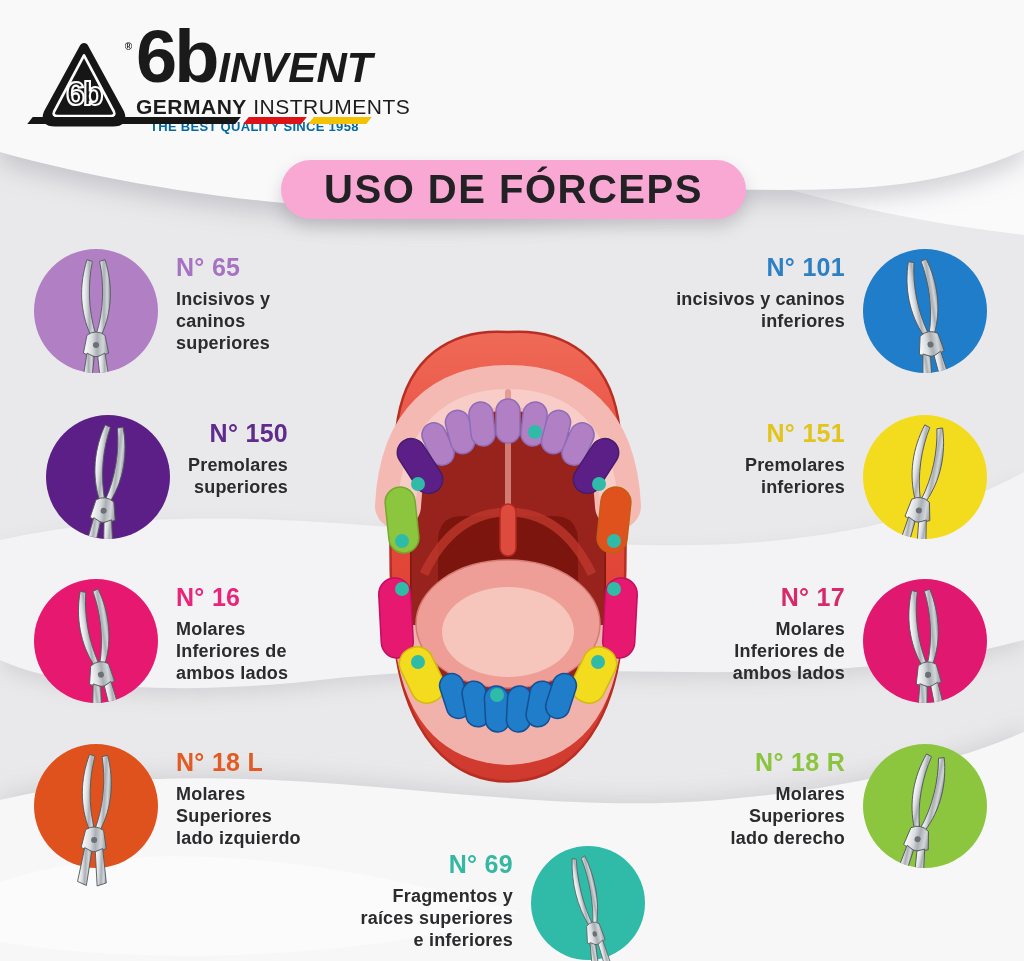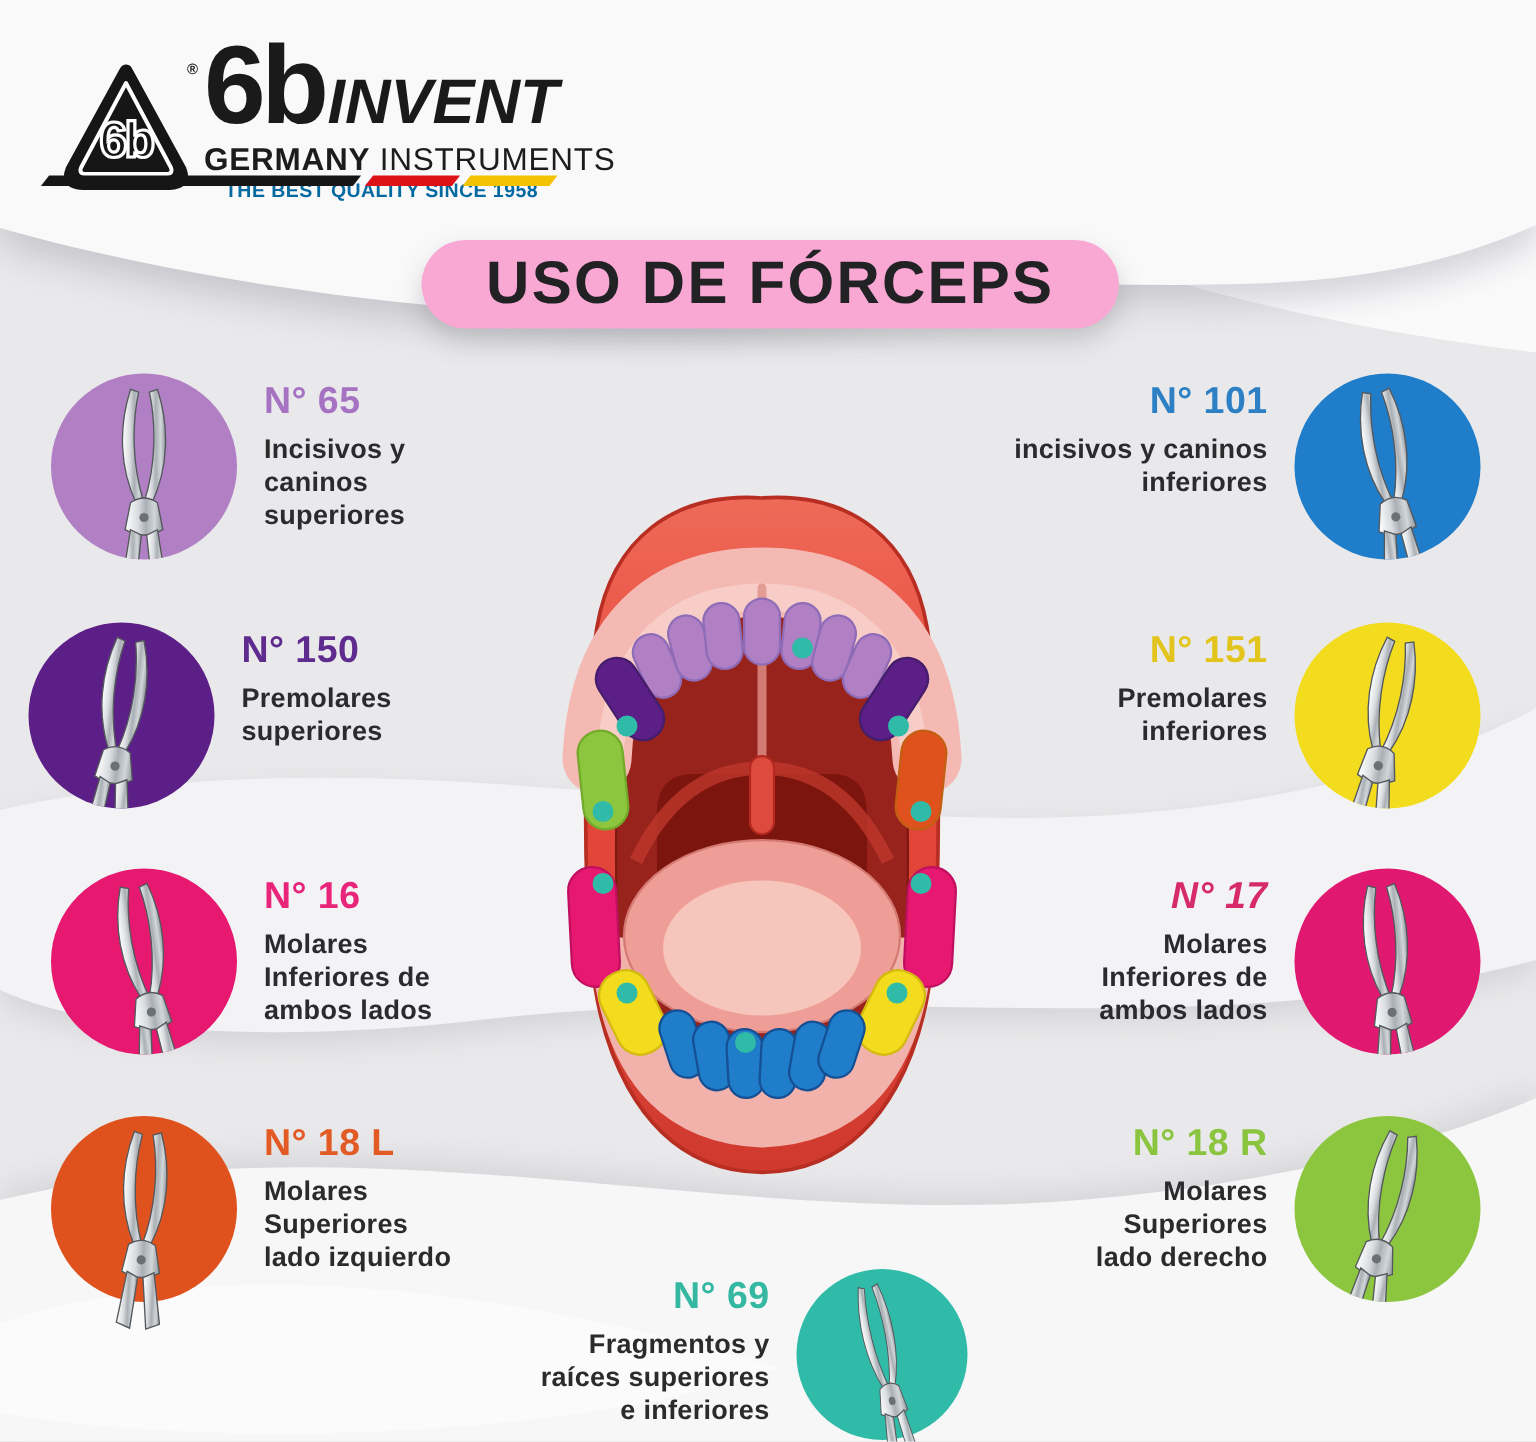--- a/index.html
+++ b/index.html
@@ -130,21 +130,21 @@
 </div>
   </div>
   <div class="txt">
     <div class="num" style="color: rgb(166, 115, 194);">N° 65</div>
     <div class="desc">Incisivos y
 caninos
 superiores</div>
   </div>
 </div>
 
-<div class="item" style="left:19px; top:415px;">
+<div class="item" style="left:46px; top:415px;text-align:right;">
   <div class="circle" style="background: rgb(92, 31, 135);">
     <div class="forceps-slot" style="--rot:7deg">
   <svg viewBox="0 0 80 150">
     <defs>
       <linearGradient id="met" x1="0" y1="0" x2="1" y2="0">
         <stop offset="0" stop-color="#ffffff"></stop>
         <stop offset=".35" stop-color="#d9dcdf"></stop>
         <stop offset=".55" stop-color="#a9afb4"></stop>
         <stop offset=".78" stop-color="#d2d6d9"></stop>
         <stop offset="1" stop-color="#8e959b"></stop>
@@ -300,21 +300,21 @@
     <path d="M30,4 C21,32 22,62 34,88 L40,96 L40,88 C31,60 31,30 36,6 Z" fill="url(#met)" stroke="#54585c" stroke-width="1"></path>
     <path d="M50,4 C59,32 58,62 46,88 L40,96 L40,88 C49,60 49,30 44,6 Z" fill="url(#met)" stroke="#54585c" stroke-width="1"></path>
     <path d="M30,88 Q40,81 50,88 L54,108 Q40,116 26,108 Z" fill="url(#met)" stroke="#54585c" stroke-width="1"></path>
     <circle cx="40" cy="99" r="3.4" fill="#6b7075"></circle>
     <path d="M30,108 L24,146 L34,150 L38,112 Z" fill="url(#met)" stroke="#54585c" stroke-width="1"></path>
     <path d="M50,108 L56,146 L46,150 L42,112 Z" fill="url(#met)" stroke="#54585c" stroke-width="1"></path>
   </svg>
 </div>
   </div>
   <div class="txt">
-    <div class="num" style="color: rgb(214, 42, 107); font-style: italic;">N° 17</div>
+    <div class="num" style="color: rgb(214, 42, 107);">N° 17</div>
     <div class="desc">Molares
 Inferiores de
 ambos lados</div>
   </div>
 </div>
 
 <div class="item rev" style="right:37px; top:744px;">
   <div class="circle" style="background: rgb(140, 198, 62);">
     <div class="forceps-slot" style="--rot:12deg">
   <svg viewBox="0 0 80 150">

